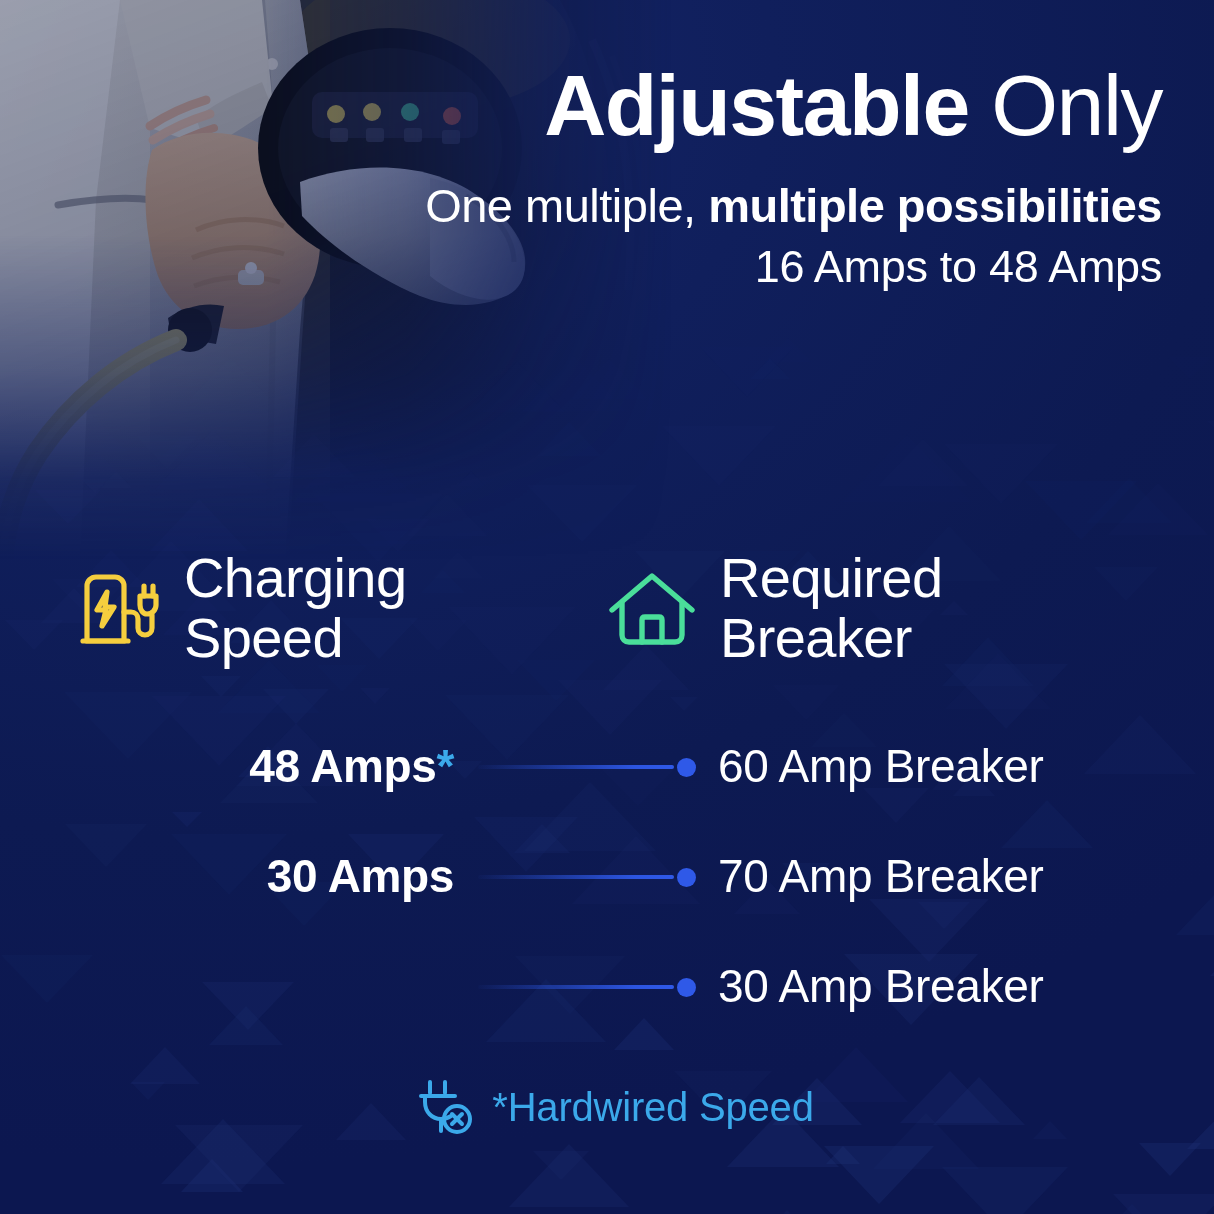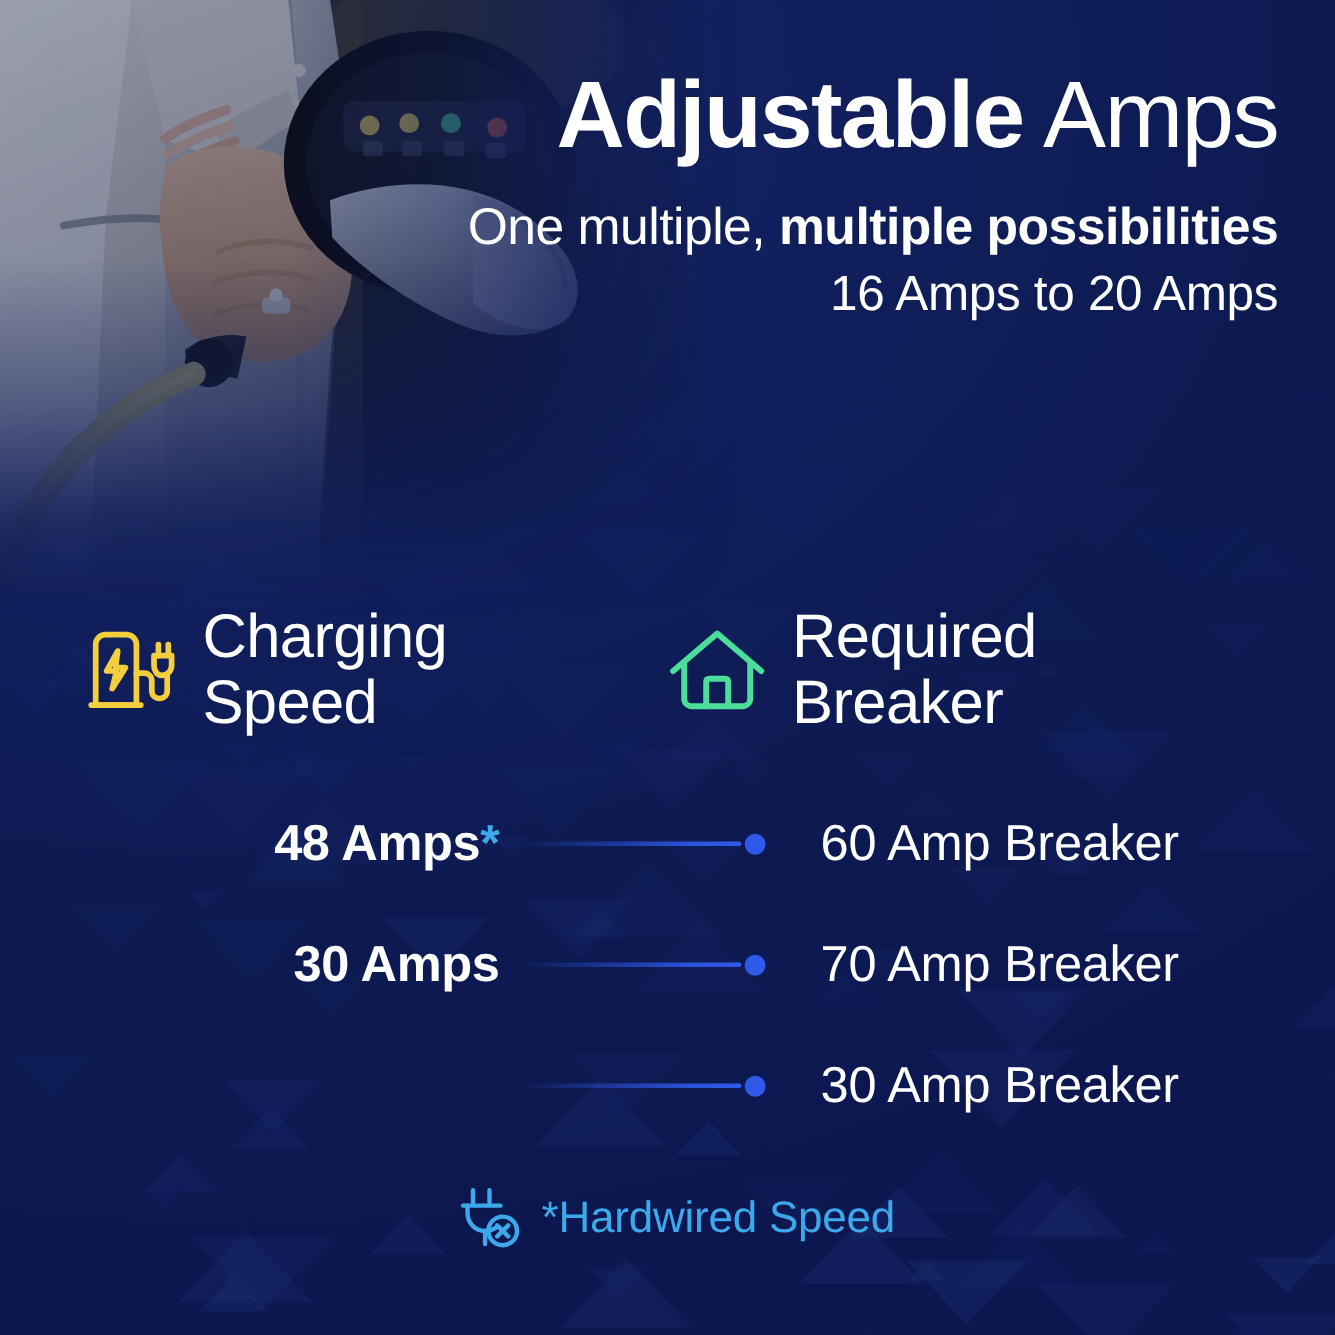--- a/index.html
+++ b/index.html
@@ -189,21 +189,20 @@
   .row-right {
     position: absolute;
     left: 718px;
     top: 0;
     color: #ffffff;
     font-weight: 300;
     font-size: 46px;
     letter-spacing: -0.3px;
     line-height: 52px;
     white-space: nowrap;
-    margin-left: 28px;
   }
 
   
   .footnote {
     position: absolute;
     left: 0; right: 0;
     top: 1074px;
     display: flex;
     align-items: center;
     justify-content: center;
@@ -445,23 +444,23 @@
       <path d="M176 340 C120 362 72 402 38 452 C16 486 6 520 2 560" stroke="#f0e8b0" stroke-width="7" fill="none" stroke-linecap="round" opacity="0.45"></path>
 
       <path d="M560 0 C600 70 616 170 608 280 C600 390 576 480 556 560 L700 560 L700 0 Z" fill="#141a2e"></path>
       <path d="M592 40 C624 108 636 200 628 290" stroke="#39405a" stroke-width="8" fill="none" opacity="0.6"></path>
       <path d="M612 56 C640 126 650 214 642 300" stroke="#2b3148" stroke-width="6" fill="none" opacity="0.7"></path>
     </svg>
     <div class="photo-tint"></div>
   </div>
 
   <div class="hero">
-    <h1 class="hero-title"><span class="strong">Adjustable</span><span class="light"> Amps</span></h1>
+    <h1 class="hero-title"><span class="strong">Adjustable</span><span class="light"> Only</span></h1>
     <div class="hero-sub"><span class="light">One multiple, </span><span class="strong">multiple possibilities</span></div>
-    <div class="hero-range">16 Amps to 20 Amps</div>
+    <div class="hero-range">16 Amps to 48 Amps</div>
   </div>
 
   <div class="col-headers">
 
     <div class="col-head right">
       <span class="col-head-icon">
         <svg width="92" height="86" viewBox="0 0 92 86" fill="none" stroke="#4ade9a" stroke-width="5.4" stroke-linecap="round" stroke-linejoin="round">
           <path d="M6 44 L46 10 L86 44"></path>
           <path d="M16 37 V69 C16 73 19 76 23 76 H69 C73 76 76 73 76 69 V37"></path>
           <path d="M36 76 V54 C36 52 37 51 39 51 H53 C55 51 56 52 56 54 V76"></path>

